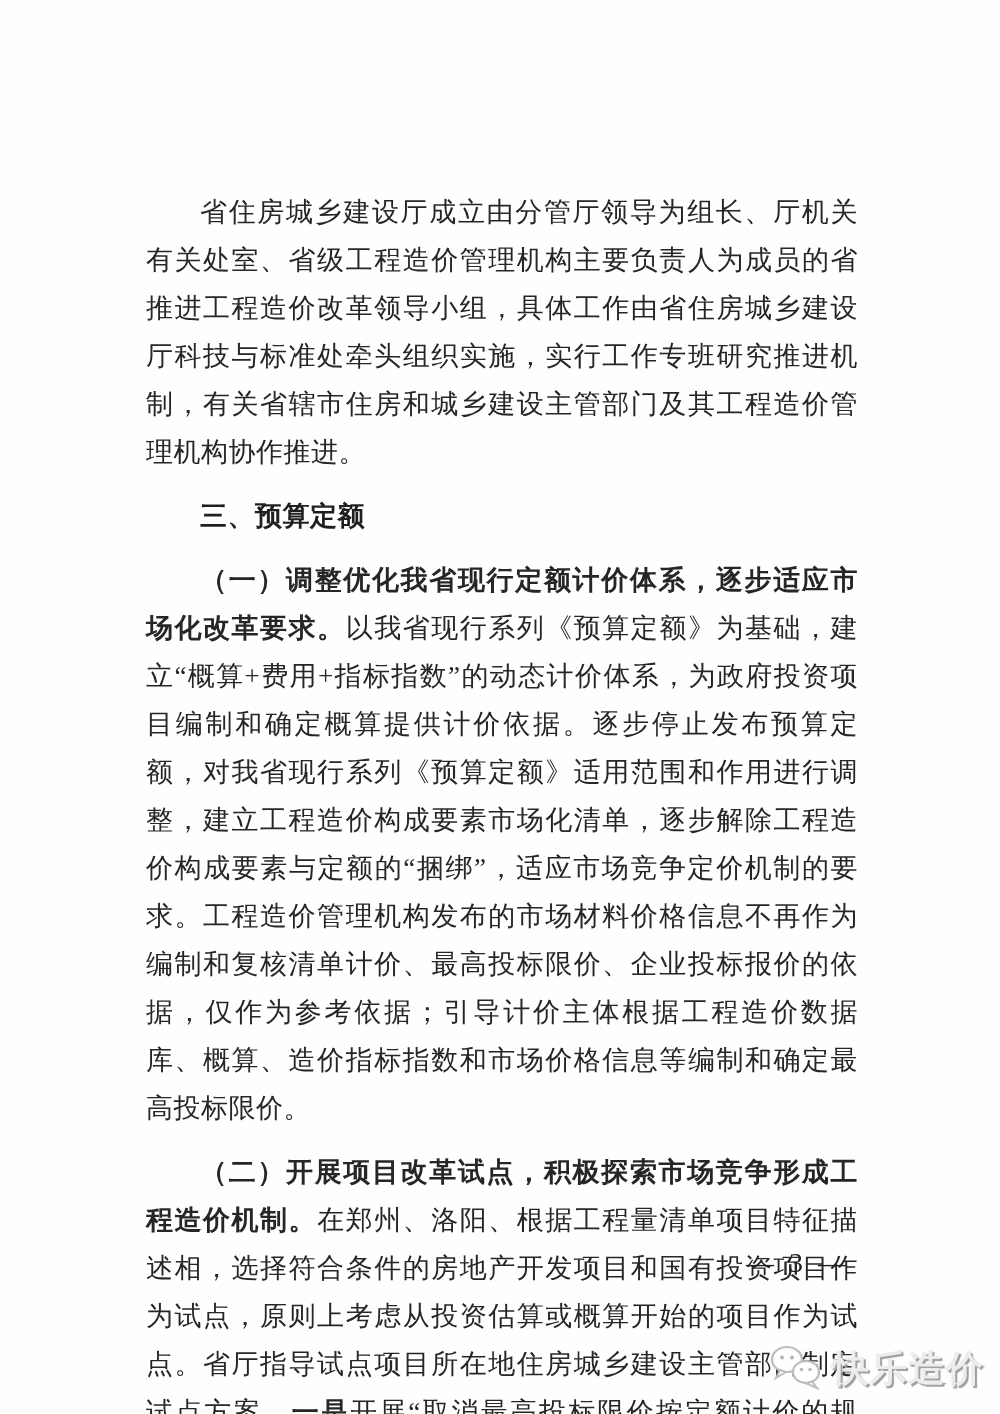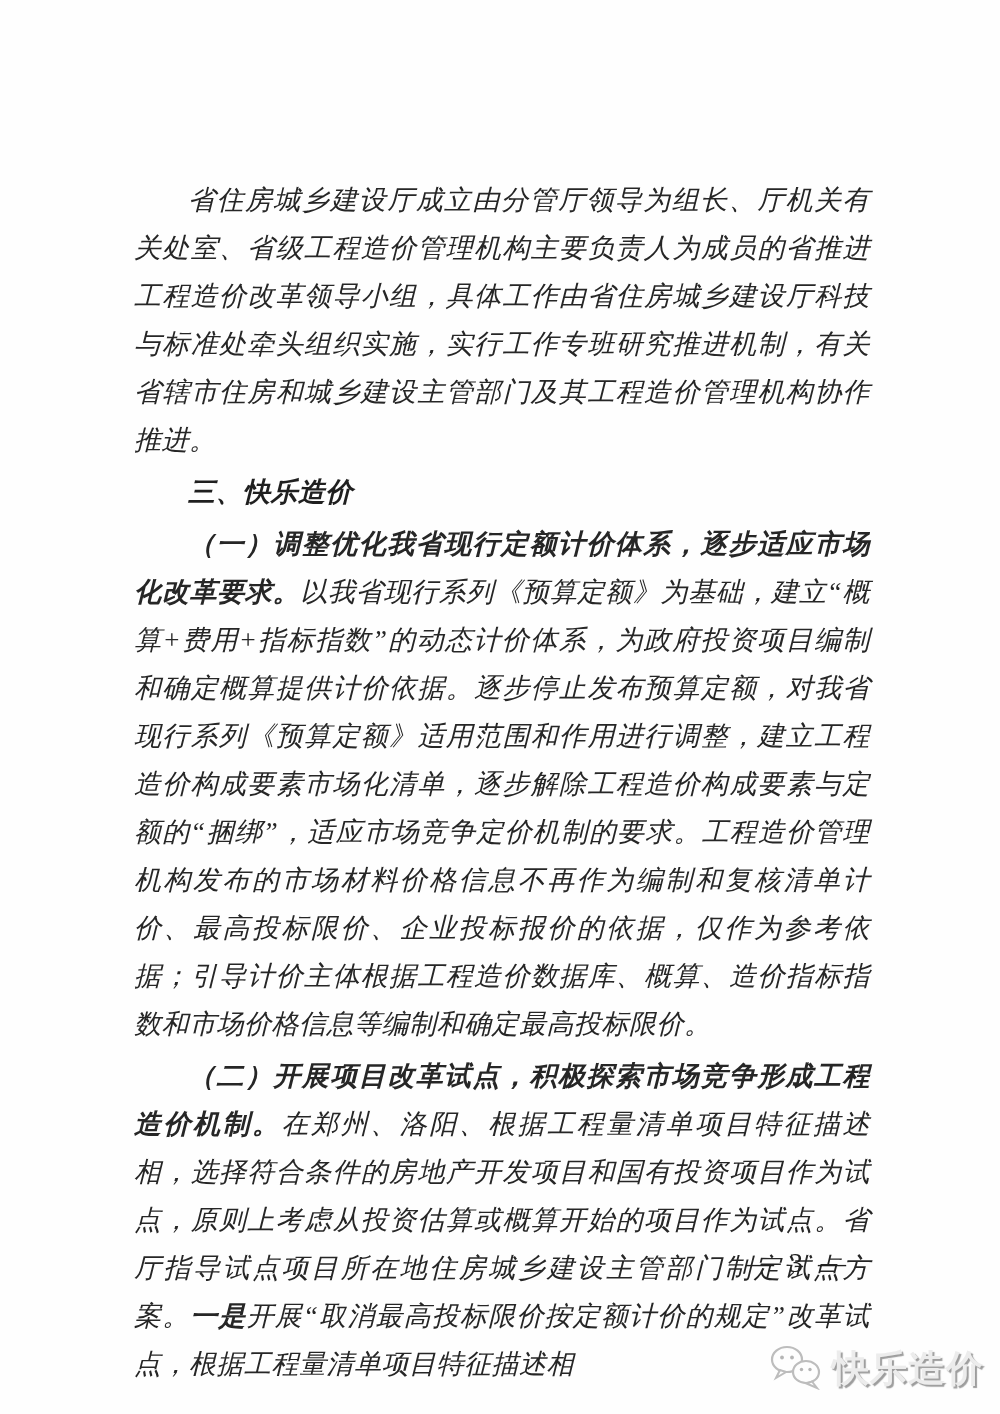--- a/index.html
+++ b/index.html
@@ -21,23 +21,22 @@
     position: absolute;
     left: 130px;
     top: 172px;
     width: 744px;
     font-size: 27px;
     line-height: 48px;
     text-align: justify;
     letter-spacing: 0.5px;
   }
   .para {
-    margin: 4px;
+    margin: 16px;
     text-indent: 2em;
-    font-style: italic;
   }
   .para.heading {
     font-family: "Liberation Sans", "DejaVu Sans", sans-serif;
     font-weight: 700;
     color: #1f1f1f;
   }
   .seg-bold {
     font-weight: 700;
   }
   .page-number {
@@ -71,21 +70,21 @@
     display: block;
   }
 </style>
 </head>
 <body>
 
 <div class="page">
 
   <div class="doc-body">
       <div class="para"><span>省住房城乡建设厅成立由分管厅领导为组长、厅机关有关处室、省级工程造价管理机构主要负责人为成员的省推进工程造价改革领导小组，具体工作由省住房城乡建设厅科技与标准处牵头组织实施，实行工作专班研究推进机制，有关省辖市住房和城乡建设主管部门及其工程造价管理机构协作推进。</span></div>
-      <div class="para heading"><span class="seg-bold">三、快乐造价</span></div>
+      <div class="para heading"><span class="seg-bold">三、预算定额</span></div>
       <div class="para"><span class="seg-bold">（一）调整优化我省现行定额计价体系，逐步适应市场化改革要求。</span><span>以我省现行系列《预算定额》为基础，建立“概算+费用+指标指数”的动态计价体系，为政府投资项目编制和确定概算提供计价依据。逐步停止发布预算定额，对我省现行系列《预算定额》适用范围和作用进行调整，建立工程造价构成要素市场化清单，逐步解除工程造价构成要素与定额的“捆绑”，适应市场竞争定价机制的要求。工程造价管理机构发布的市场材料价格信息不再作为编制和复核清单计价、最高投标限价、企业投标报价的依据，仅作为参考依据；引导计价主体根据工程造价数据库、概算、造价指标指数和市场价格信息等编制和确定最高投标限价。</span></div>
       <div class="para"><span class="seg-bold">（二）开展项目改革试点，积极探索市场竞争形成工程造价机制。</span><span>在郑州、洛阳、根据工程量清单项目特征描述相，选择符合条件的房地产开发项目和国有投资项目作为试点，原则上考虑从投资估算或概算开始的项目作为试点。省厅指导试点项目所在地住房城乡建设主管部门制定试点方案。</span><span class="seg-bold">一是</span><span>开展“取消最高投标限价按定额计价的规定”改革试点，根据工程量清单项目特征描述相</span></div>
     </div>
 
   <div class="page-number">— 3 —</div>
 
   <div class="watermark">
     <svg class="wechat-icon" width="54" height="46" viewBox="0 0 54 46" xmlns="http://www.w3.org/2000/svg">
       <ellipse cx="17" cy="15.5" rx="15" ry="12.5" fill="#fefefe" stroke="#bdbdbd" stroke-width="2.2"></ellipse>
       <path d="M10 26 L6 34 L16 28 Z" fill="#fefefe" stroke="#bdbdbd" stroke-width="2"></path>

